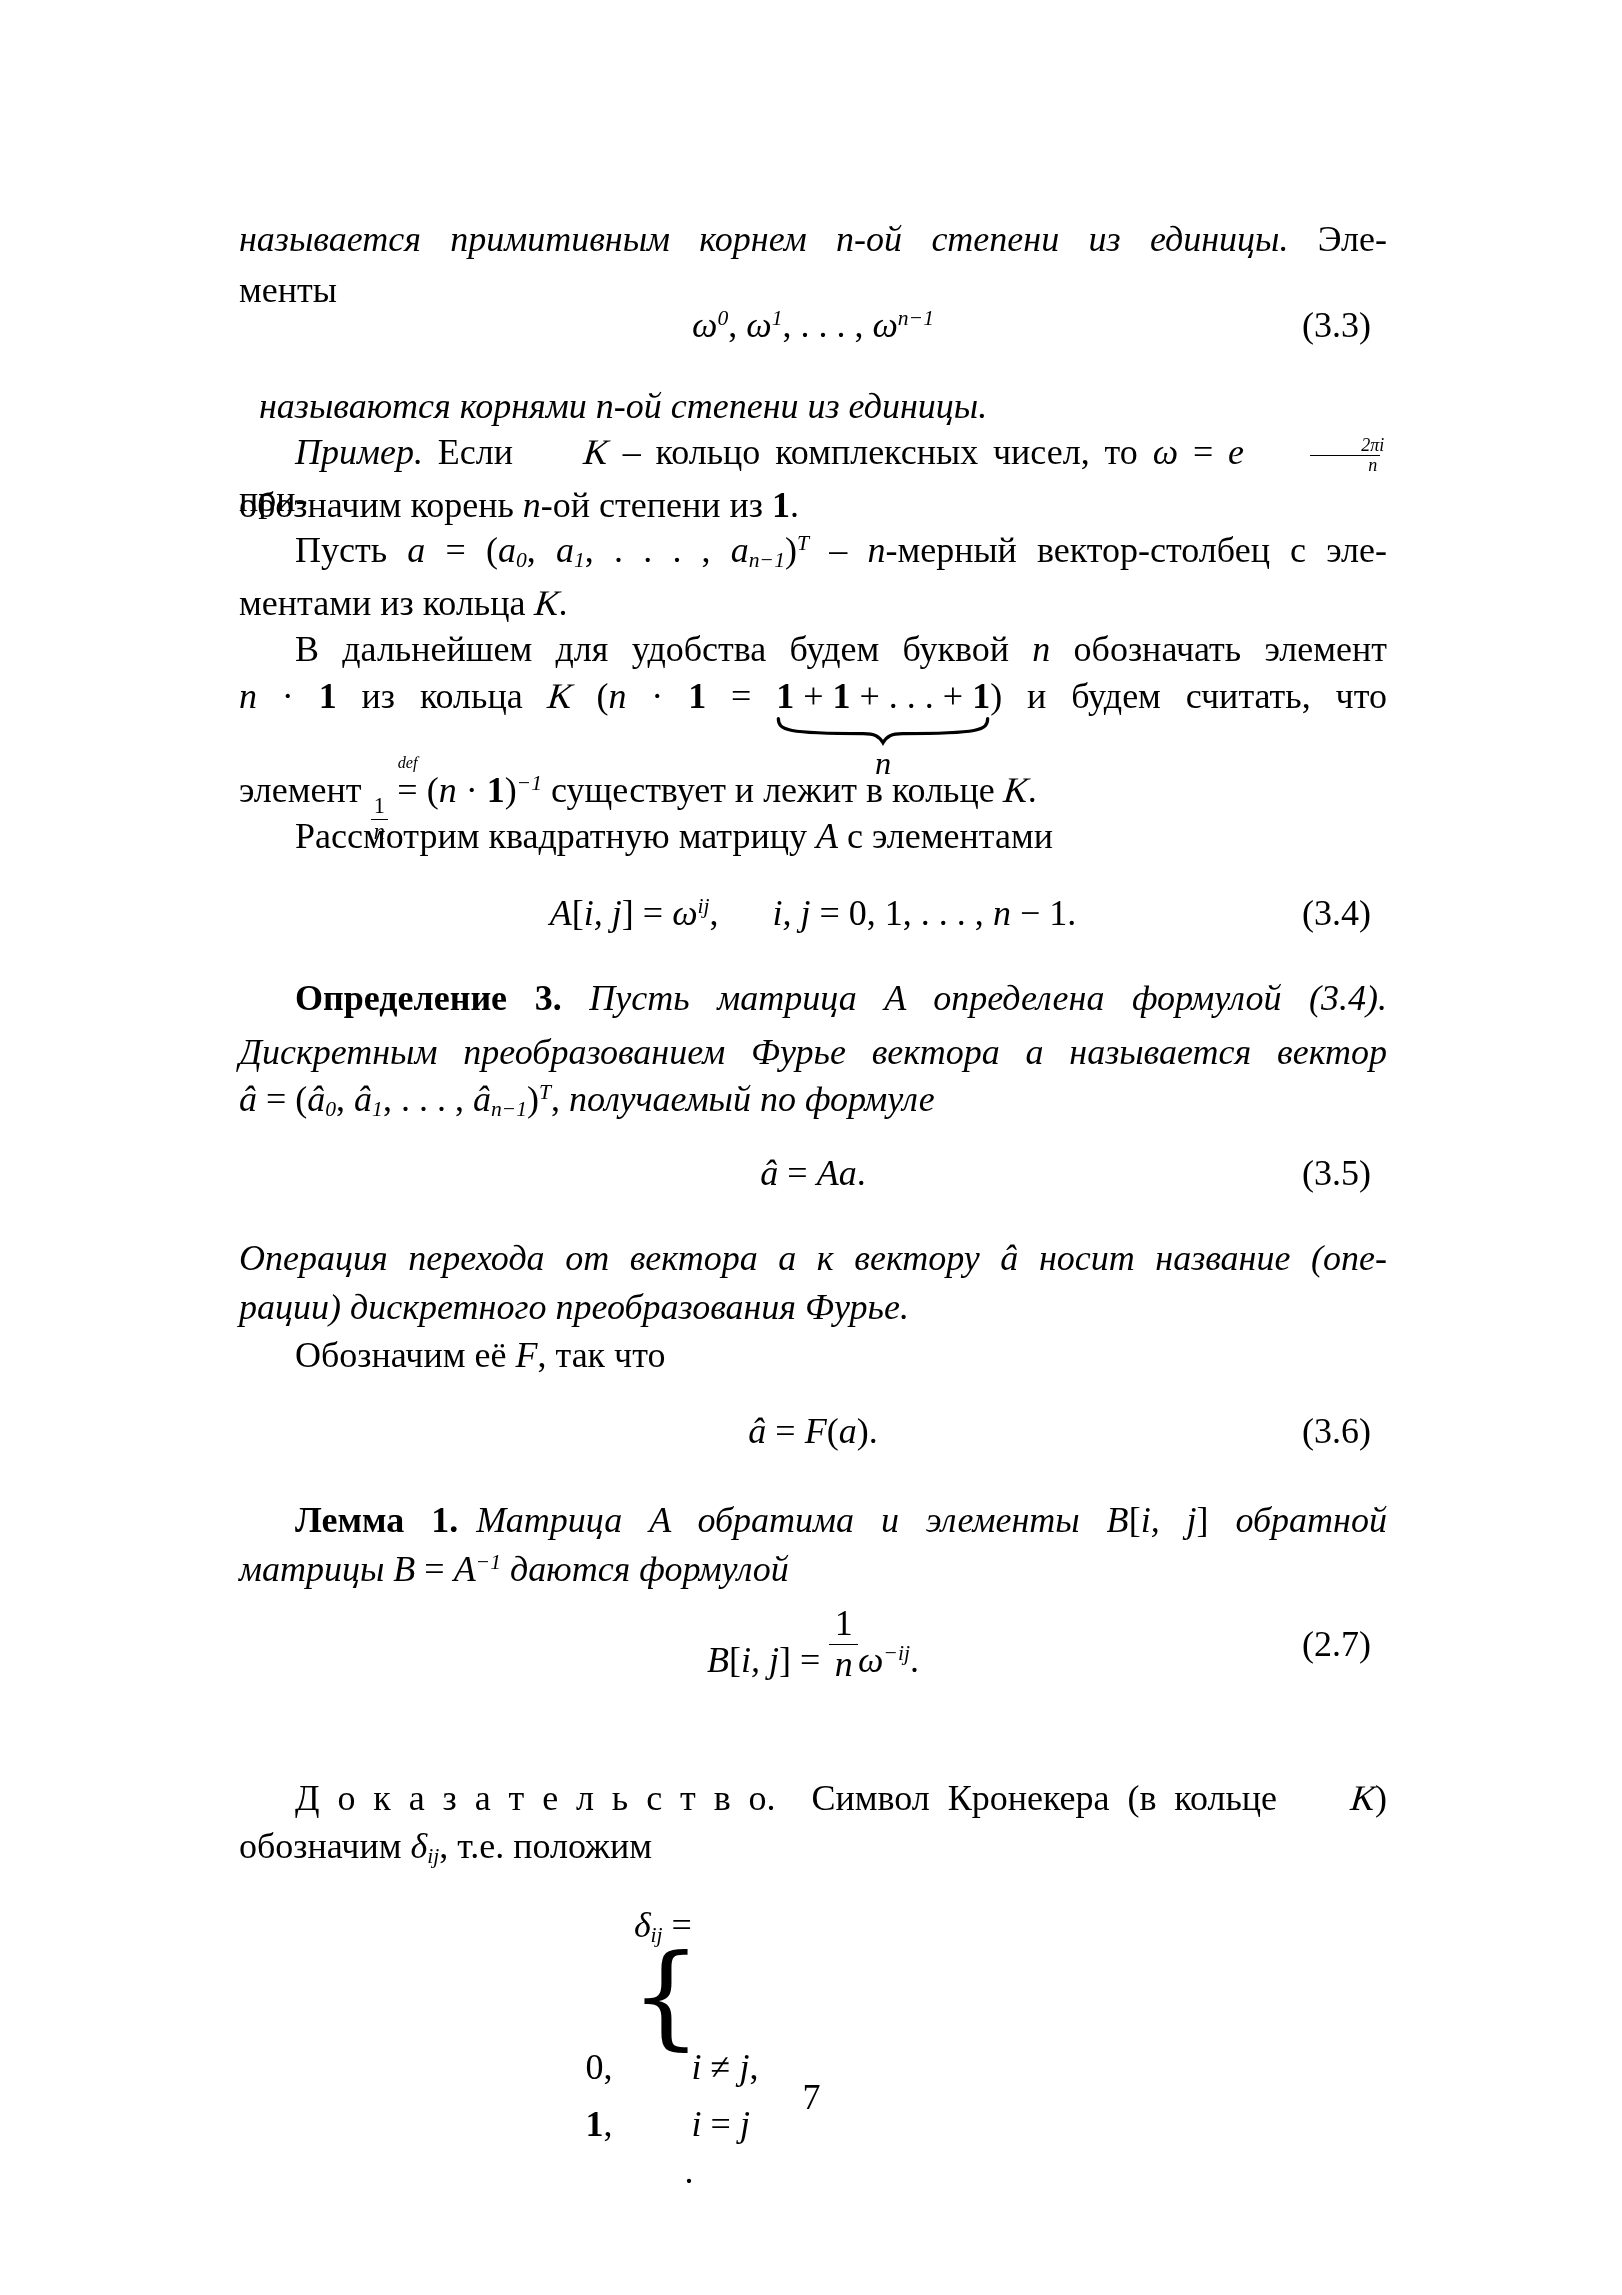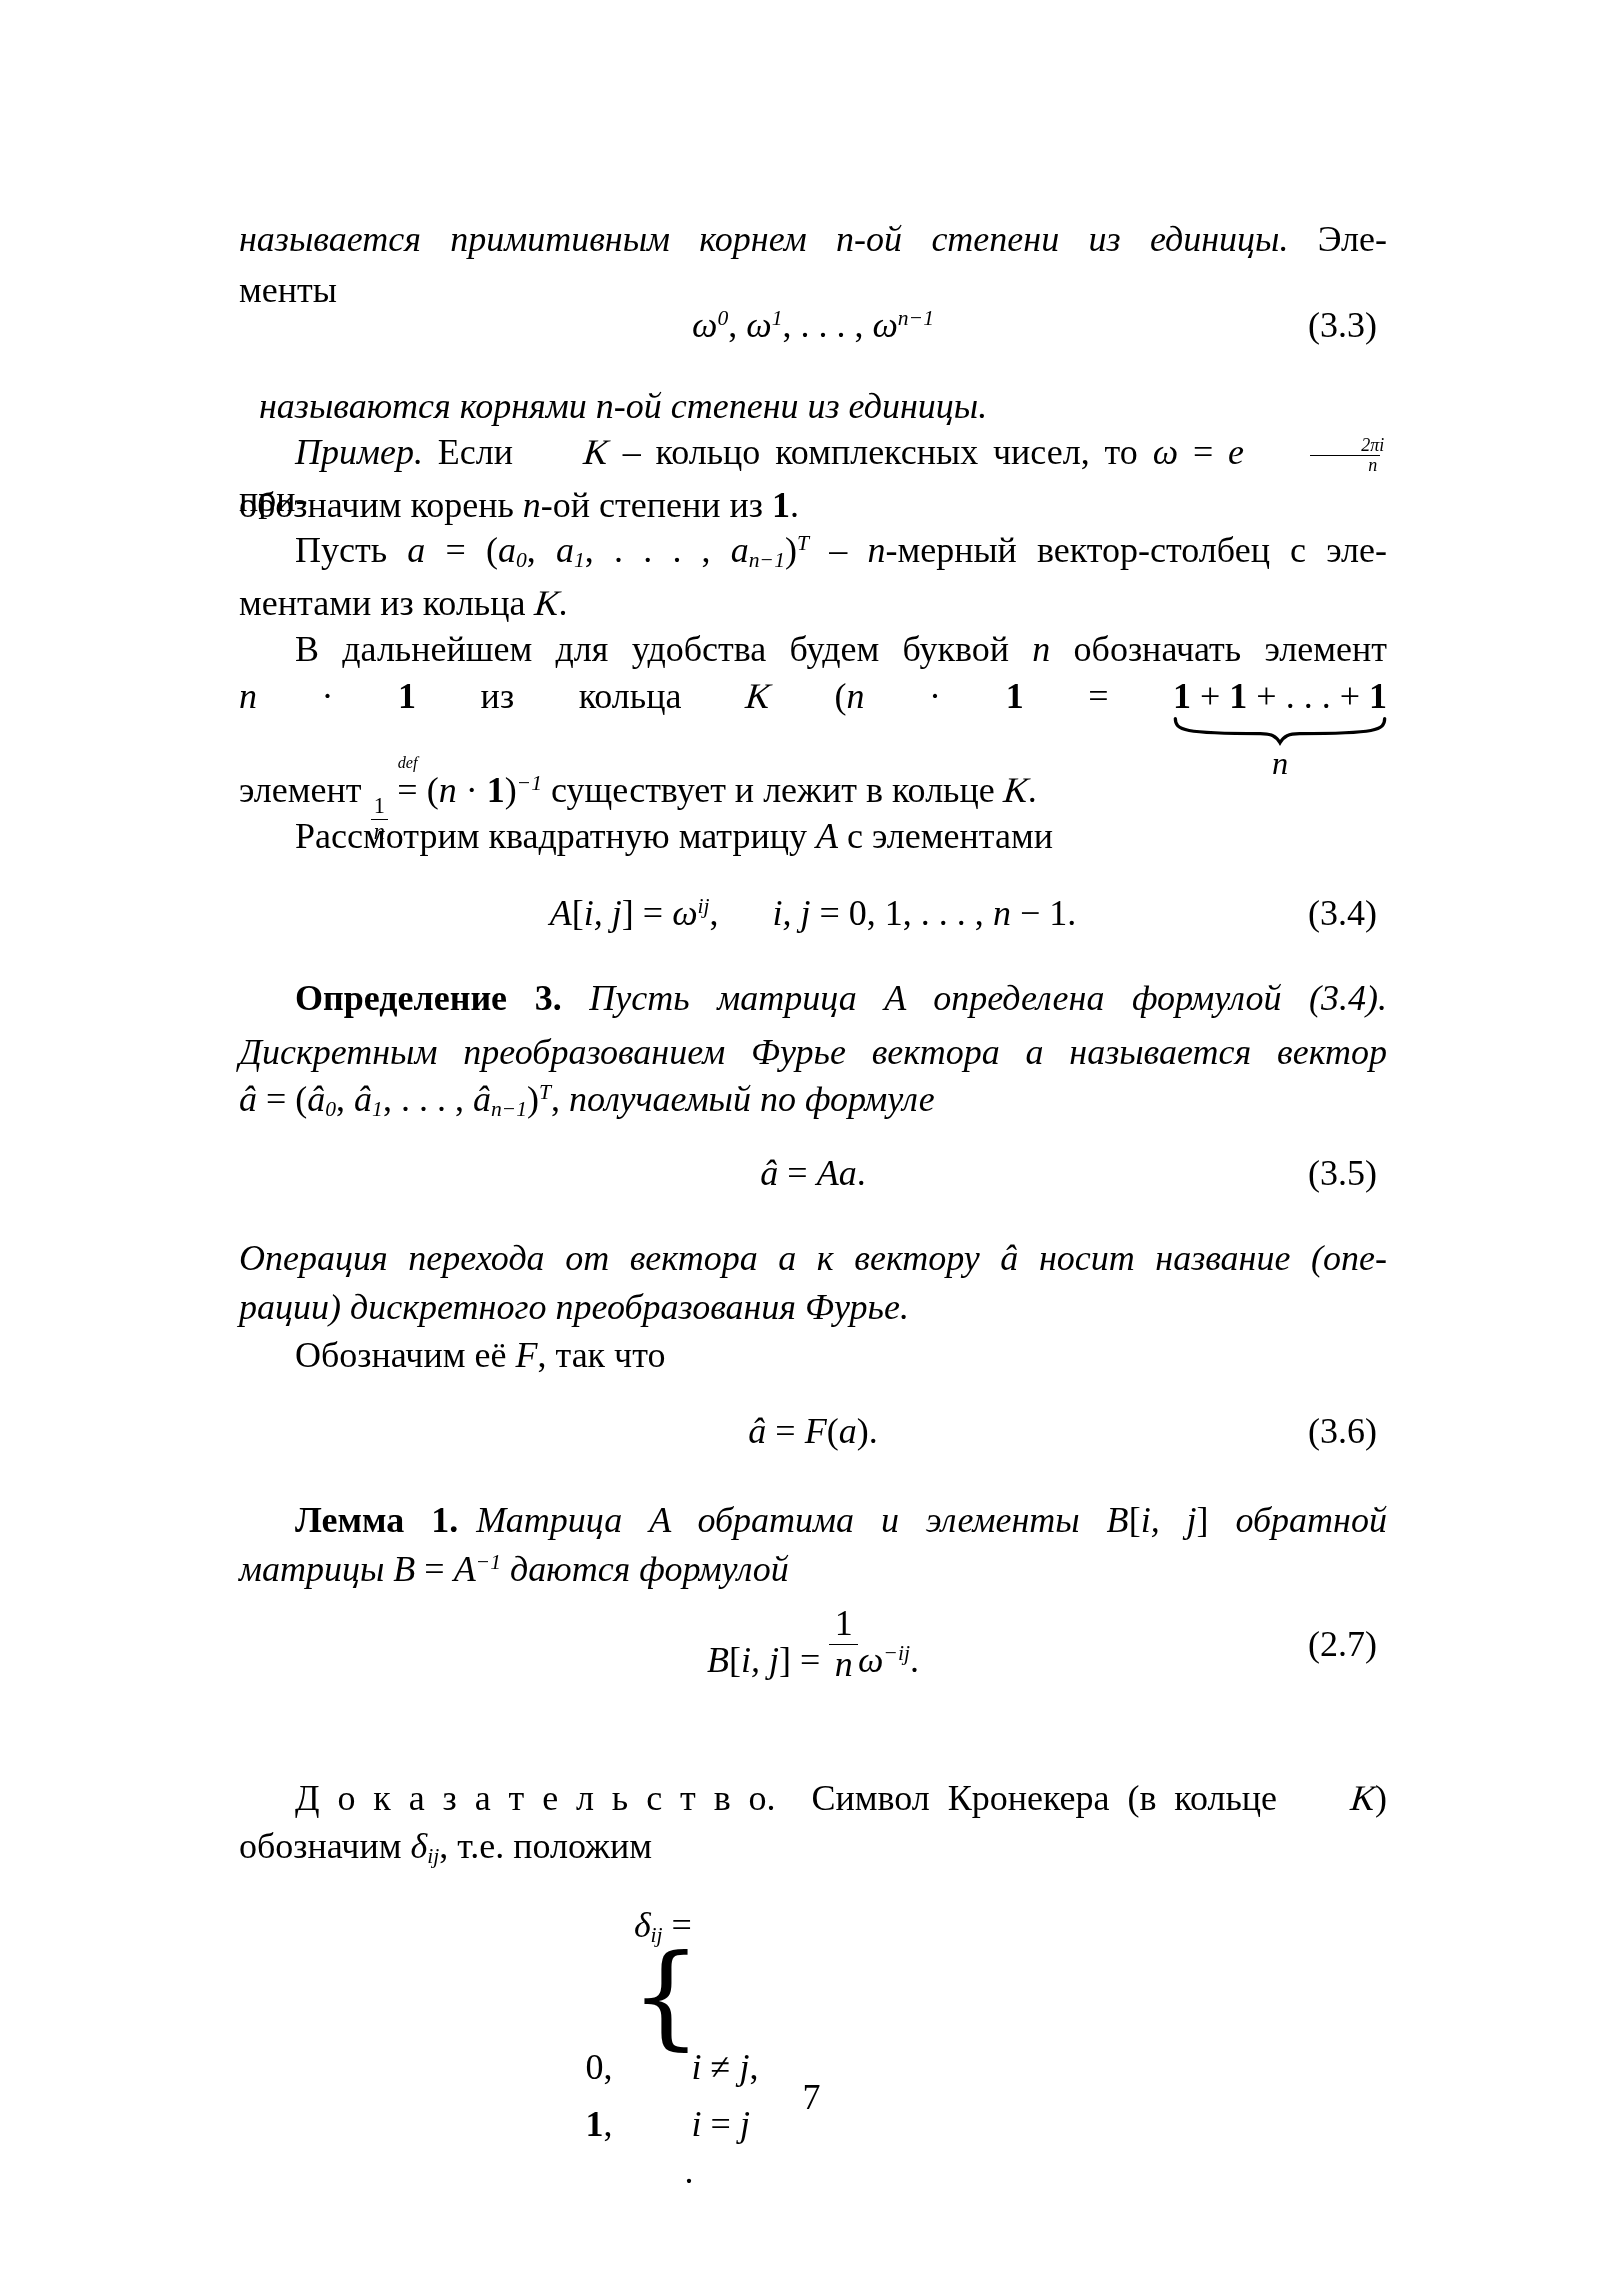--- a/index.html
+++ b/index.html
@@ -23,21 +23,21 @@
   .supfrac .frac{vertical-align:baseline;}
   .defeq{position:relative;display:inline-block;}
   .deflabel{position:absolute;top:-0.72em;left:50%;transform:translateX(-50%);
             font-size:0.45em;font-style:italic;line-height:1;}
   .ub{position:relative;display:inline-block;}
   .ub svg{position:absolute;left:0;top:calc(100% - 3.9px);}
   .ublabel{position:absolute;top:calc(100% + 27.5px);left:50%;transform:translateX(-50%);
            font-style:italic;font-size:0.9em;line-height:1;}
   .display{display:flex;justify-content:center;align-items:center;}
   .eqbody{display:inline-flex;align-items:flex-end;white-space:pre;}
-  .eqnum{position:absolute;right:10px;top:50%;transform:translateY(-50%);}
+  .eqnum{position:absolute;right:16px;top:50%;transform:translateY(-50%);}
   .cases-block{display:flex;justify-content:center;}
   .cases{display:inline-flex;align-items:center;position:relative;left:-141px;white-space:pre;flex-direction:column;}
   .clhs{margin-right:9.2px;}
   .cbrace{font-size:3.1em;font-weight:400;line-height:0.85;margin-right:11.8px;
           font-family:"DejaVu Serif",serif;}
   .crows{display:grid;grid-template-columns:max-content max-content;column-gap:79px;row-gap:10.5px;}
   .ctrail{align-self:center;margin-left:34px;}
   .pagenum{position:absolute;left:0;width:1623px;text-align:center;}
 </style>
 </head>
@@ -55,21 +55,21 @@
       <div class="block para fill indent" style="top: 429px;"><span class="run it">Пример. </span><span class="run">Если </span><span class="run cal">K</span><span class="run"> – кольцо комплексных чисел, то </span><span class="run it">ω</span><span class="run"> = </span><span class="run it">e<span class="supfrac"><span class="frac">
               <span class="num it">2πi</span>
               <span class="den it">n</span>
             </span></span></span><span class="run"> при-</span></div>
       <div class="block para" style="top: 482px;"><span class="run">обозначим корень </span><span class="run it">n</span><span class="run">-ой степени из </span><span class="run bf">1</span><span class="run">.</span></div>
       <div class="block para fill indent" style="top: 527px;"><span class="run">Пусть </span><span class="run it">a</span><span class="run"> = (</span><span class="run it">a<sub class="it">0</sub></span><span class="run">, </span><span class="run it">a<sub class="it">1</sub></span><span class="run">, . . . , </span><span class="run it">a<sub class="it">n−1</sub></span><span class="run">)<sup class="it">T</sup></span><span class="run"> – </span><span class="run it">n</span><span class="run">-мерный вектор-столбец с эле-</span></div>
       <div class="block para" style="top: 580px;"><span class="run">ментами из кольца </span><span class="run cal">K</span><span class="run">.</span></div>
       <div class="block para fill indent" style="top: 626px;"><span class="run">В дальнейшем для удобства будем буквой </span><span class="run it">n</span><span class="run"> обозначать элемент</span></div>
       <div class="block para fill" style="top: 673px;"><span class="run it">n</span><span class="run"> · </span><span class="run bf">1</span><span class="run"> из кольца </span><span class="run cal">K</span><span class="run">  (</span><span class="run it">n</span><span class="run"> · </span><span class="run bf">1</span><span class="run"> = </span><span class="ub"><span class="ubrow"><span class="run bf">1</span><span class="run"> + </span><span class="run bf">1</span><span class="run"> + . . . + </span><span class="run bf">1</span></span><span class="ublabel">n</span><svg width="214" height="30" viewBox="0 0 327 46">
             <path d="M3,4 C3,22 16,27 133.5,27 C150.5,27 157.5,31 163.5,41 C169.5,31 176.5,27 193.5,27 C311,27 324,22 324,4" fill="none" stroke="#000" stroke-width="5" stroke-linecap="round"></path>
-          </svg></span></div>
+          </svg></span><span class="run">) и будем считать, что</span></div>
       <div class="block para" style="top: 767px;"><span class="run">элемент </span><span class="frac small">
           <span class="num">1</span>
           <span class="den it">n</span>
         </span><span class="run"> </span><span class="run defeq">=<span class="deflabel">def</span></span><span class="run"> (</span><span class="run it">n</span><span class="run"> · </span><span class="run bf">1</span><span class="run">)<sup class="it">−1</sup></span><span class="run"> существует и лежит в кольце </span><span class="run cal">K</span><span class="run">.</span></div>
       <div class="block para indent" style="top: 813px;"><span class="run">Рассмотрим квадратную матрицу </span><span class="run it">A</span><span class="run"> с элементами</span></div>
       <div class="block display" style="top: 890px;">
         <span class="eqbody"><span class="run it">A</span><span class="run">[</span><span class="run it">i, j</span><span class="run">] = </span><span class="run it">ω<sup class="it">ij</sup></span><span class="run">,  </span><span class="run it">i, j</span><span class="run"> = 0, 1, . . . , </span><span class="run it">n</span><span class="run"> − 1.</span></span>
         <span class="eqnum">(3.4)</span>
       </div>
       <div class="block para fill indent" style="top: 975px;"><span class="run bf">Определение 3.</span><span class="run"> </span><span class="run it">Пусть матрица A определена формулой (3.4).</span></div>

